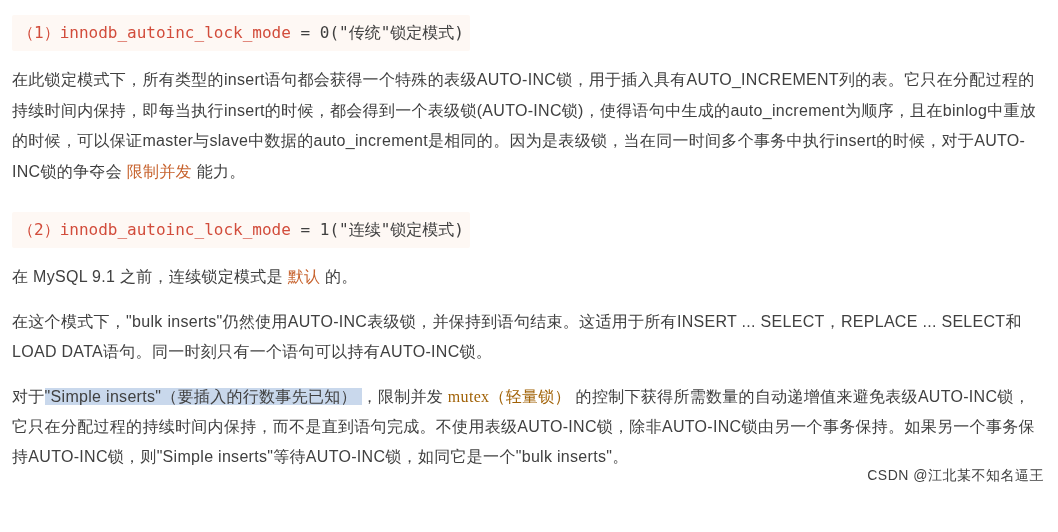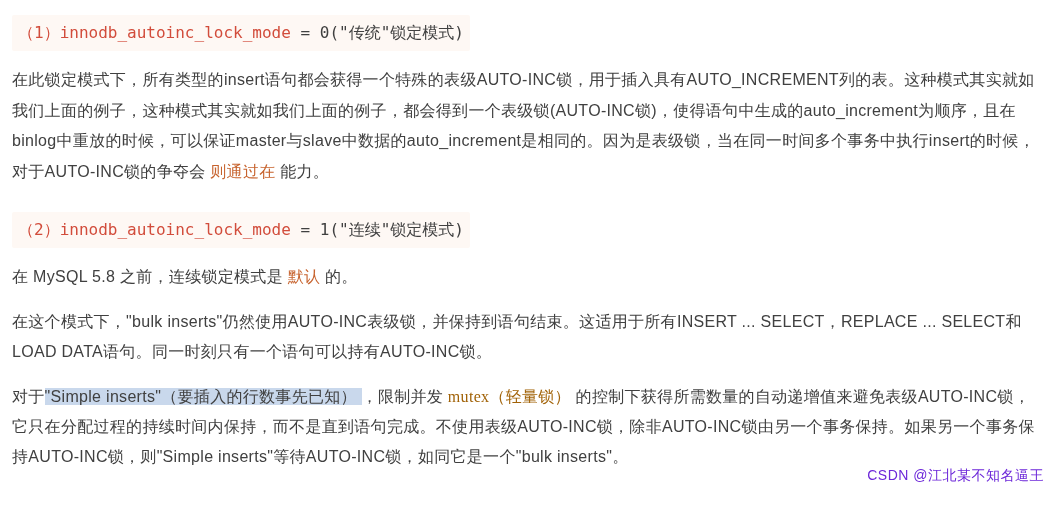--- a/index.html
+++ b/index.html
@@ -38,43 +38,43 @@
       font-family: Liberation Serif, serif;
     }
     .sel {
       background-color: #c9d8ec;
     }
     .watermark {
       position: absolute;
       bottom: 6px;
       right: 14px;
       font-size: 14px;
-      color: #6d28d9;
+      color: #404040;
       letter-spacing: 0.5px;
     }
   </style>
 </head>
 <body>
 
 
 
 <div class="code-line">
   <span class="num-label">（1）</span><span class="prop">innodb_autoinc_lock_mode</span> = <span>0</span><span class="paren">("传统"锁定模式)</span>
 </div>
 
 <p>
-  <span>在此锁定模式下，所有类型的insert语句都会获得一个特殊的表级AUTO-INC锁，用于插入具有AUTO_INCREMENT列的表。这种模式其实就如我们上面的例子，这种模式其实就如我们上面的例子，都会得到一个表级锁(AUTO-INC锁)，使得语句中生成的auto_increment为顺序，且在binlog中重放的时候，可以保证master与slave中数据的auto_increment是相同的。因为是表级锁，当在同一时间多个事务中执行insert的时候，对于AUTO-INC锁的争夺会 </span><span class="highlight-orange">则通过在</span><span> 能力。</span>
+  <span>在此锁定模式下，所有类型的insert语句都会获得一个特殊的表级AUTO-INC锁，用于插入具有AUTO_INCREMENT列的表。它只在分配过程的持续时间内保持，即每当执行insert的时候，都会得到一个表级锁(AUTO-INC锁)，使得语句中生成的auto_increment为顺序，且在binlog中重放的时候，可以保证master与slave中数据的auto_increment是相同的。因为是表级锁，当在同一时间多个事务中执行insert的时候，对于AUTO-INC锁的争夺会 </span><span class="highlight-orange">限制并发</span><span> 能力。</span>
 </p>
 
 <div class="code-line">
   <span class="num-label">（2）</span><span class="prop">innodb_autoinc_lock_mode</span> = <span>1</span><span class="paren">("连续"锁定模式)</span>
 </div>
 
 <p>
-  <span>在 MySQL 5.8 之前，连续锁定模式是 </span><span class="highlight-orange">默认</span><span> 的。</span>
+  <span>在 MySQL 9.1 之前，连续锁定模式是 </span><span class="highlight-orange">默认</span><span> 的。</span>
 </p>
 
 <p>在这个模式下，"bulk inserts"仍然使用AUTO-INC表级锁，并保持到语句结束。这适用于所有INSERT ... SELECT，REPLACE ... SELECT和LOAD DATA语句。同一时刻只有一个语句可以持有AUTO-INC锁。</p>
 
 <p>
   <span>对于</span><span class="sel">"Simple inserts"（要插入的行数事先已知） </span><span>，限制并发 </span><span class="inline-code-orange">mutex（轻量锁）</span><span> 的控制下获得所需数量的自动递增值来避免表级AUTO-INC锁， 它只在分配过程的持续时间内保持，而不是直到语句完成。不使用表级AUTO-INC锁，除非AUTO-INC锁由另一个事务保持。如果另一个事务保持AUTO-INC锁，则"Simple inserts"等待AUTO-INC锁，如同它是一个"bulk inserts"。</span>
 </p>
 
 <div class="watermark">CSDN @江北某不知名逼王</div>
 

